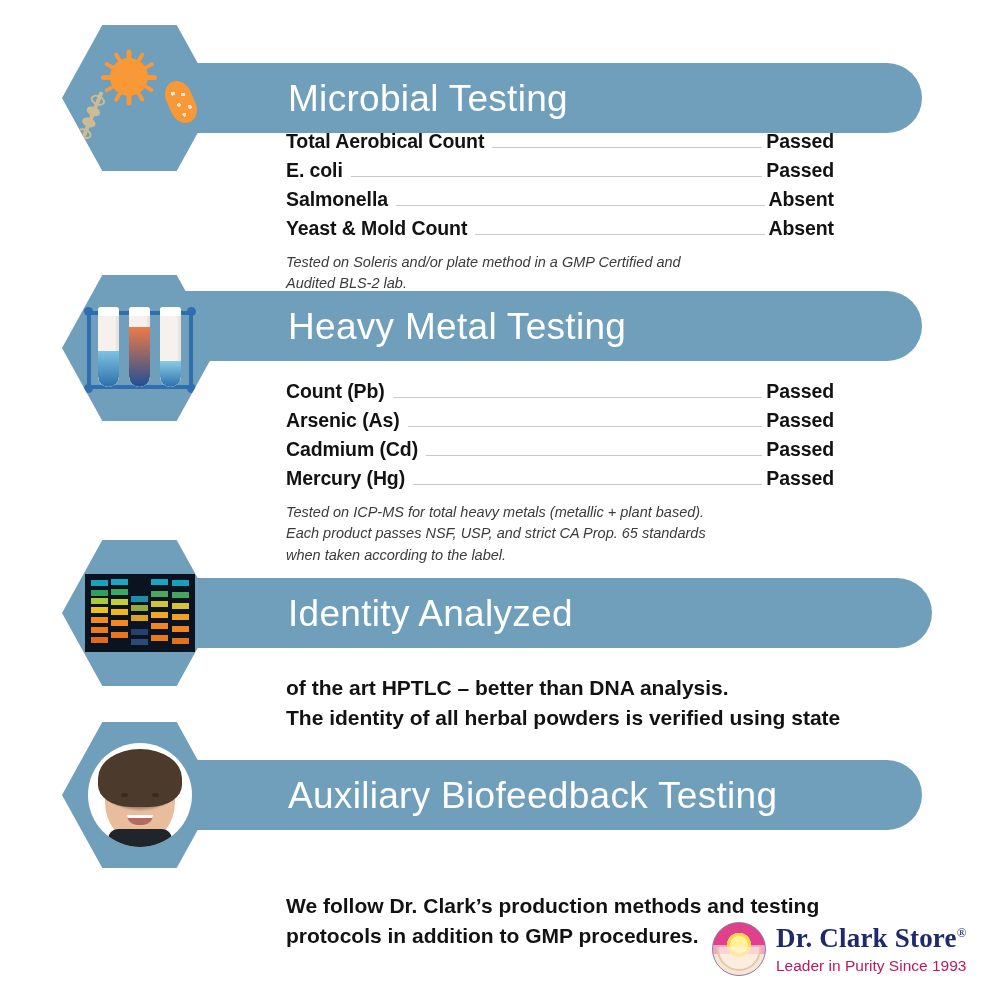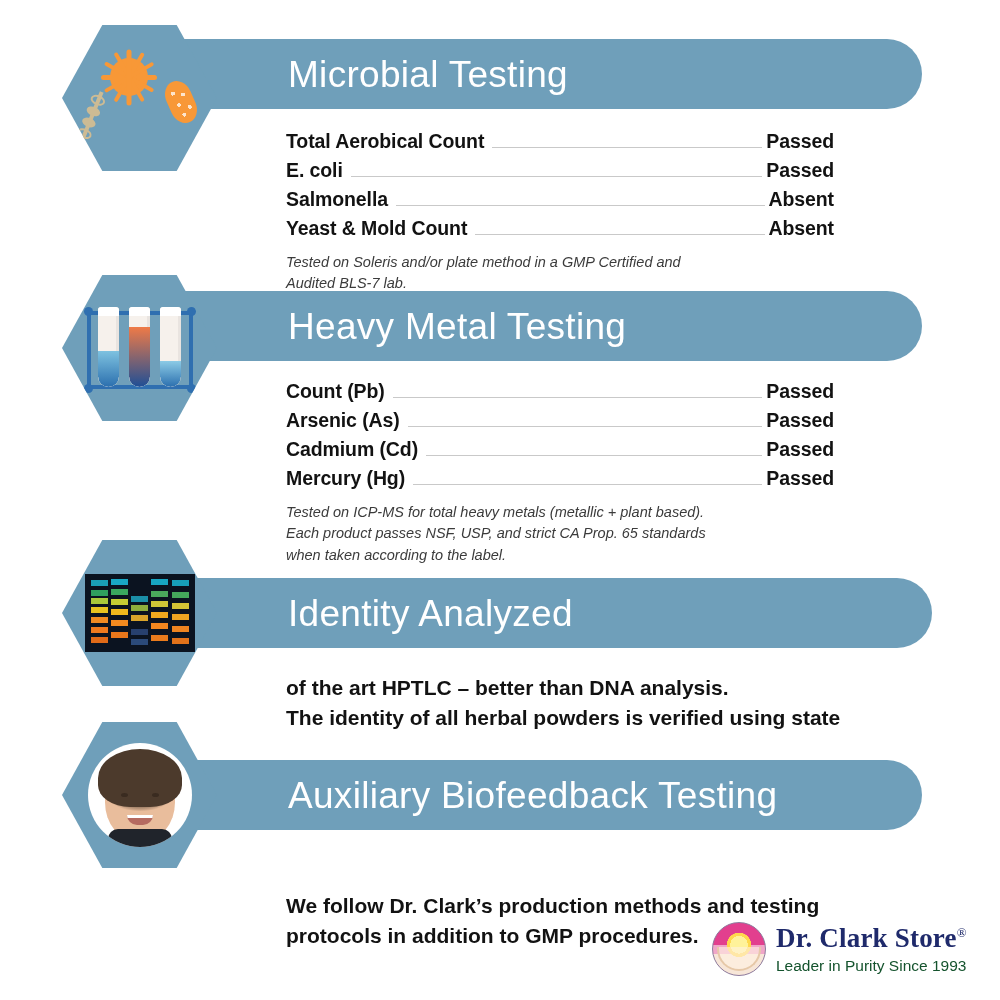--- a/index.html
+++ b/index.html
@@ -267,31 +267,31 @@
     border-radius: 0 0 26px 26px; background: rgba(255,241,226,.6);
   }
   .brand-text { display: flex; flex-direction: column; line-height: 1; }
   .brand-name {
     font-family: "Liberation Serif", serif;
     font-size: 27px; font-weight: 700; color: #1f2a6b; letter-spacing: .2px;
     white-space: nowrap;
   }
   .brand-name sup { font-size: 13px; vertical-align: super; font-weight: 400; }
   .brand-tag {
-    font-size: 15.5px; color: #14532d; margin-top: 6px; white-space: nowrap;
+    font-size: 15.5px; color: #be185d; margin-top: 6px; white-space: nowrap;
   }
 </style>
 </head>
 <body>
 
 <div id="page">
 
   <div class="section" style="top:0;">
 
-    <div class="banner" style="top:39px; width:772px;">
+    <div class="banner" style="top:63px; width:772px;">
       <span class="banner-title">Microbial Testing</span>
     </div>
 
     <div class="hex" style="top:25px;">
       <div class="ico-microbe">
         <div class="virus">
           <div class="spike" style="transform:rotate(30deg)"></div>
           <div class="spike" style="transform:rotate(60deg)"></div>
           <div class="spike" style="transform:rotate(120deg)"></div>
           <div class="spike" style="transform:rotate(150deg)"></div>
@@ -321,21 +321,21 @@
       </div>
       <div class="row">
         <span class="row-label">Yeast &amp; Mold Count</span>
         <span class="row-dash"></span>
         <span class="row-value">Absent</span>
       </div>
     </div>
 
     <div class="note" style="top:252px;">
       <div>Tested on Soleris and/or plate method in a GMP Certified and</div>
-      <div>Audited BLS-7 lab.</div>
+      <div>Audited BLS-2 lab.</div>
     </div>
   </div>
 
   <div class="section" style="top:0;">
 
     <div class="banner" style="top:291px; width:772px;">
       <span class="banner-title">Heavy Metal Testing</span>
     </div>
 
     <div class="hex" style="top:275px;">

